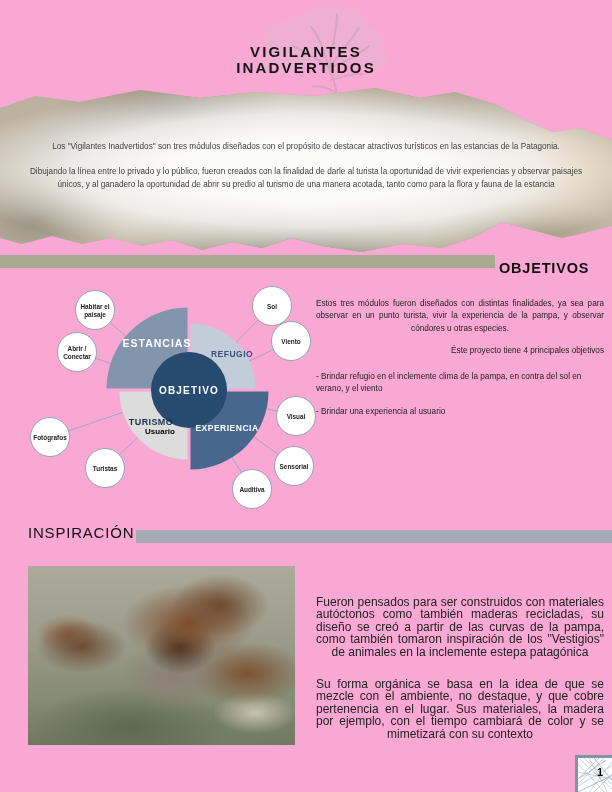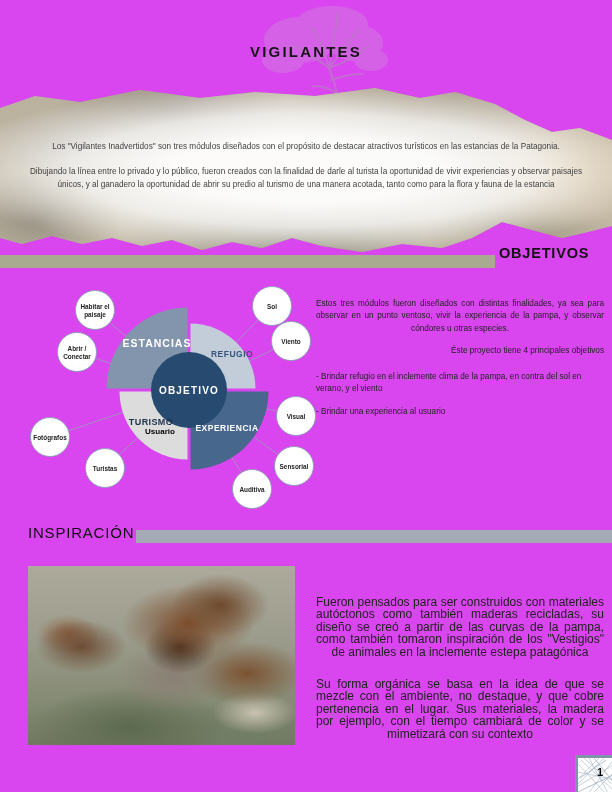--- a/index.html
+++ b/index.html
@@ -1,18 +1,18 @@
 <!DOCTYPE html>
 <html><head>
 <meta charset="utf-8">
 <style>
   html,body { margin:0; padding:0; background:#888; }
   .page {
     position:relative; width:612px; height:792px; margin:0 auto;
-    background:#d946ef; overflow:hidden;
+    background:#f9a8d4; overflow:hidden;
     font-family:"Liberation Sans", sans-serif;
     -webkit-font-smoothing:antialiased;
   }
   
   .tree { position:absolute; left:225px; top:0; z-index:1; opacity:.55; }
   .title {
     position:absolute; left:0; top:44px; width:100%; z-index:2;
     text-align:center; font-weight:bold; font-size:15px; line-height:16px;
     letter-spacing:2.2px; color:#161616;
   }
@@ -42,21 +42,21 @@
   }
   .intro {
     position:absolute; left:21px; top:140px; width:570px; z-index:3;
     text-align:center; font-size:8.2px; line-height:13.6px; color:#3f3f3f;
   }
   .intro p { margin:0; }
   .intro p + p { margin-top:11px; }
   
   .bar-objetivos { position:absolute; left:0; top:255px; width:495px; height:13px; background:#a9ab90; z-index:2; }
   .h-objetivos {
-    position:absolute; left:499px; top:245px; z-index:2;
+    position:absolute; left:499px; top:260px; z-index:2;
     font-size:14.5px; font-weight:bold; letter-spacing:.8px; color:#111;
   }
   .h-inspiracion {
     position:absolute; left:28px; top:524px; z-index:2;
     font-size:15px; font-weight:normal; letter-spacing:.8px; color:#111;
   }
   .bar-inspiracion { position:absolute; left:136px; top:530px; width:476px; height:13px; background:#a4abb5; z-index:2; }
   
   .diagram { position:absolute; left:20px; top:285px; z-index:2; }
   .diagram text { font-family:"Liberation Sans", sans-serif; }
@@ -123,20 +123,21 @@
       <path d="M104 68 C108 46 112 28 112 14"></path>
       <path d="M104 68 C116 52 126 40 134 28"></path>
       <path d="M104 68 C122 62 134 54 144 46"></path>
       <path d="M106 80 C118 76 128 74 138 74"></path>
       <path d="M110 92 C104 88 96 86 88 86"></path>
     </g>
   </svg>
 
   <div class="title">
     <div>VIGILANTES</div>
+    <div>INADVERTIDOS</div>
   </div>
 
   <div class="hero">
     <div class="hero-wash"></div>
   </div>
 
   <div class="intro">
     <p>Los "Vigilantes Inadvertidos" son tres módulos diseñados con el propósito de destacar atractivos turísticos en las estancias de la Patagonia.</p>
     <p>Dibujando la línea entre lo privado y lo público, fueron creados con la finalidad de darle al turista la oportunidad de vivir experiencias y observar paisajes únicos, y al ganadero la oportunidad de abrir su predio al turismo de una manera acotada, tanto como para la flora y fauna de la estancia</p>
   </div>
@@ -193,21 +194,21 @@
       <text x="105" y="470.5">Turistas</text>
       <text x="272" y="308.5">Sol</text>
       <text x="291" y="343.5">Viento</text>
       <text x="296" y="418.5">Visual</text>
       <text x="294" y="468.5">Sensorial</text>
       <text x="252" y="491.5">Auditiva</text>
     </g>
   </svg>
 
   <div class="objetivos-text">
-    <p class="p1">Estos tres módulos fueron diseñados con distintas finalidades, ya sea para observar en un punto ventoso, vivir la experiencia de la pampa, y observar cóndores u otras especies.</p>
+    <p class="p1">Estos tres módulos fueron diseñados con distintas finalidades, ya sea para observar en un punto turista, vivir la experiencia de la pampa, y observar cóndores u otras especies.</p>
     <p class="p2">Éste proyecto tiene 4 principales objetivos</p>
     <div class="bullets">
       <div>- Brindar refugio en el inclemente clima de la pampa, en contra del sol en verano, y el viento</div>
       <div>- Brindar una experiencia al usuario</div>
     </div>
   </div>
 
   <div class="h-inspiracion">INSPIRACIÓN</div>
   <div class="bar-inspiracion"></div>
 

